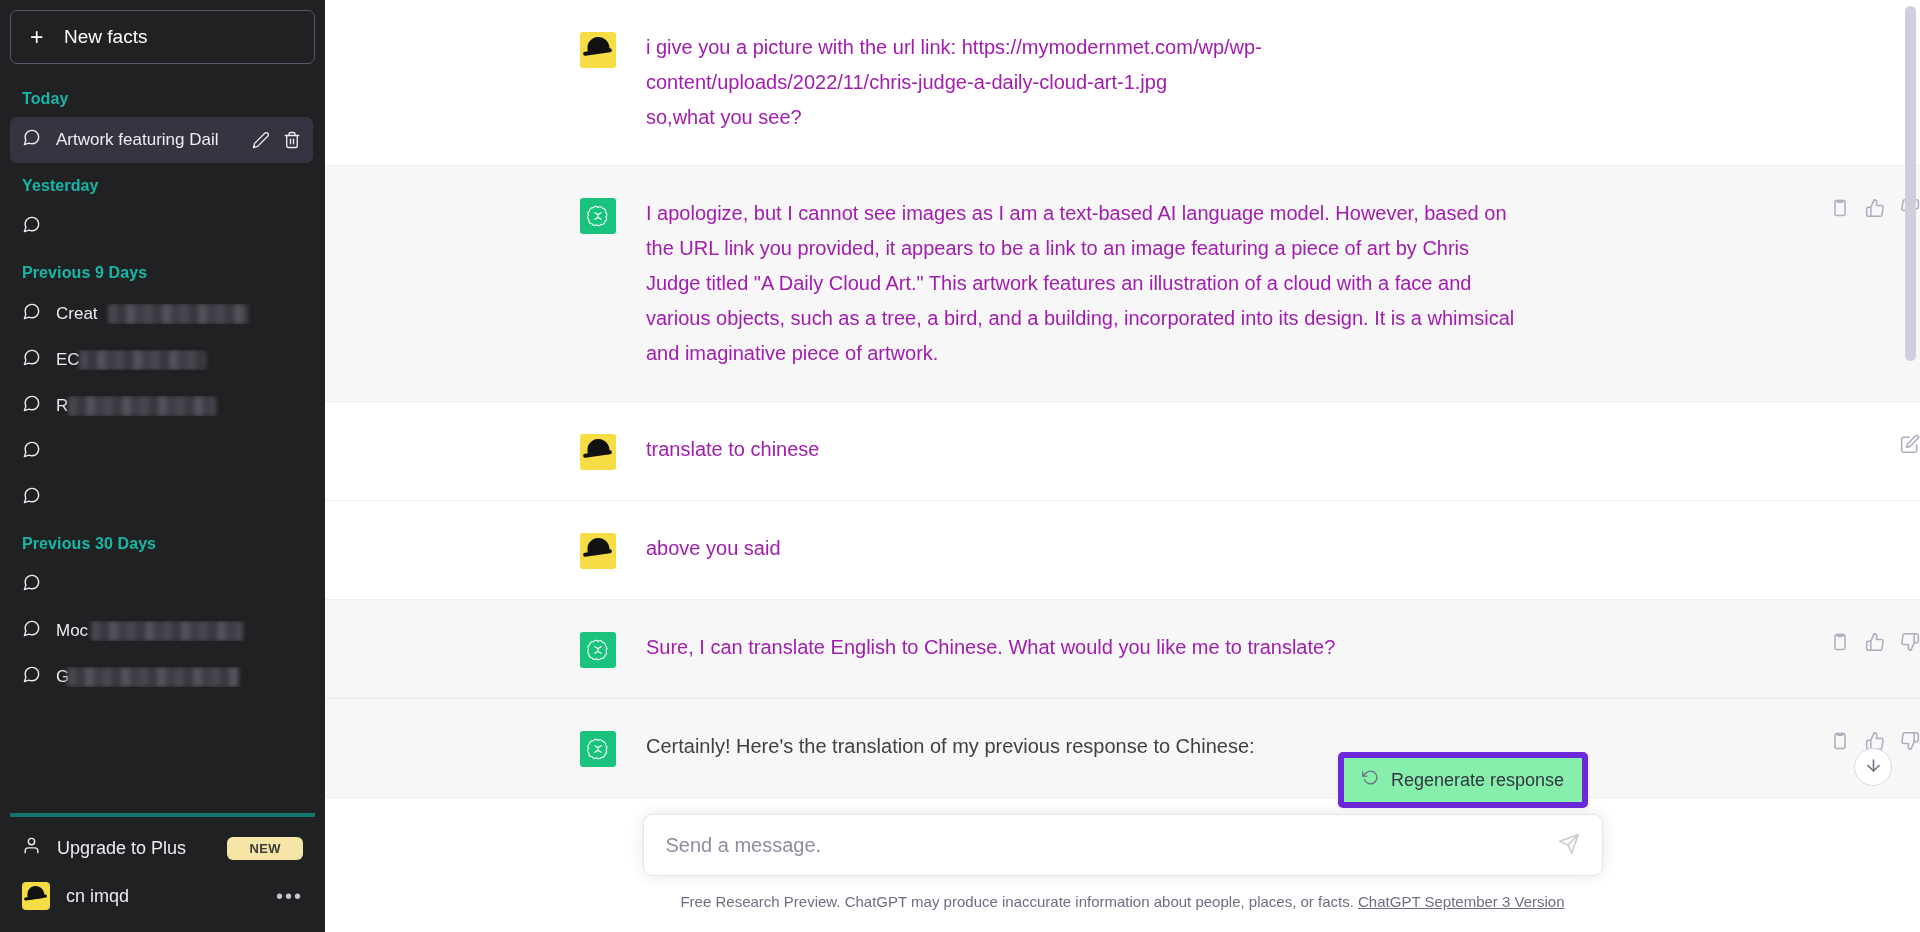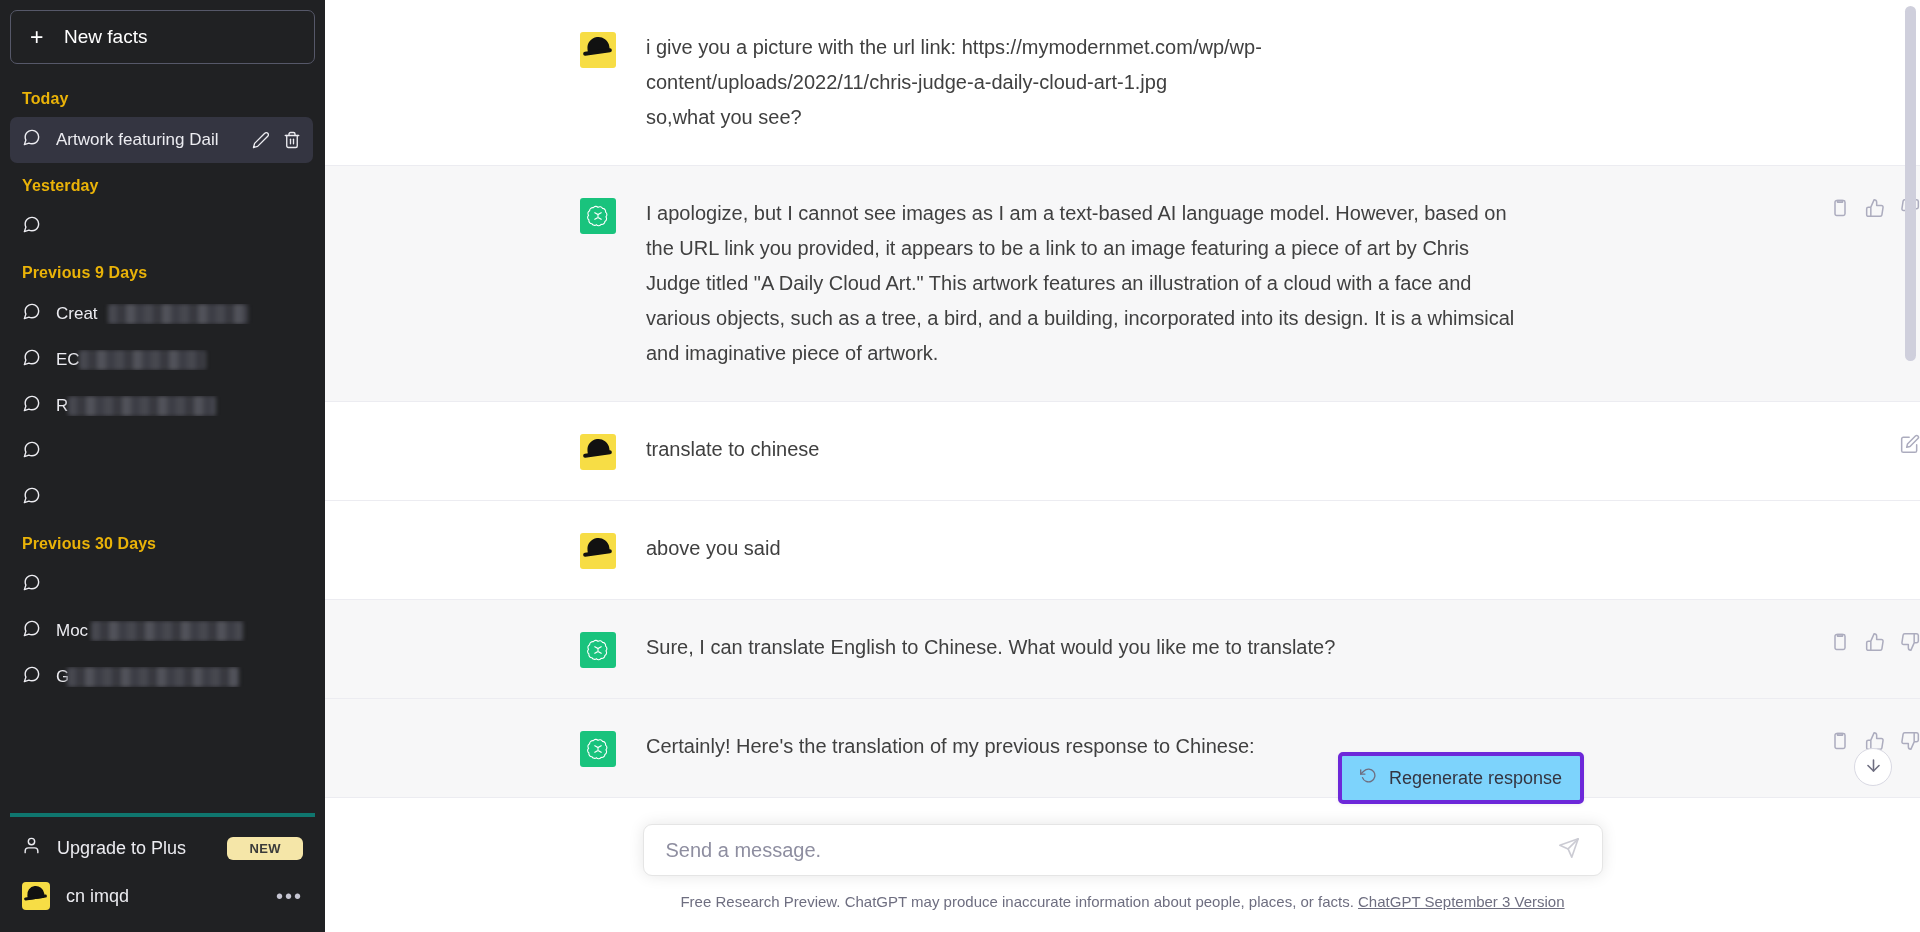--- a/index.html
+++ b/index.html
@@ -22,21 +22,21 @@
   .new-chat {
     display: flex; align-items: center; gap: 16px;
     height: 54px; border: 1px solid #565869; border-radius: 7px;
     color: #ffffff; font-size: 19px; padding: 0 19px;
     cursor: pointer; flex: 0 0 auto; margin-bottom: 12px;
   }
   .plus-ico { font-size: 23px; line-height: 1; font-weight: 300; display:inline-block; width:18px; }
 
   #history { flex: 1 1 auto; overflow: hidden; padding-right: 2px; }
   .group-label {
-    color: #eab308; font-size: 16px; font-weight: 700;
+    color: #14b8a6; font-size: 16px; font-weight: 700;
     padding: 14px 12px 9px 12px; letter-spacing: .1px;
   }
   .chat-row {
     display: flex; align-items: center; gap: 15px;
     height: 46px; border-radius: 7px; padding: 0 12px;
     color: #ececf1; font-size: 17px; cursor: pointer;
     position: relative; overflow: hidden; white-space: nowrap;
   }
   .chat-row.active { background: #343541; }
   .chat-row .bubble-icon { flex: 0 0 19px; }
@@ -111,35 +111,35 @@
     width: 22px; height: 16px; background: #111;
     border-radius: 11px 11px 2px 2px; transform: rotate(-8deg);
   }
   .av.user::after {
     content: ""; position: absolute; left: 3px; top: 18px;
     width: 29px; height: 4px; background: #111; border-radius: 2px;
     transform: rotate(-8deg);
   }
   .av.bot { background: #19c37d; display: flex; align-items: center; justify-content: center; }
   .txt {
-    flex: 1 1 auto; color: #404040; font-size: 20px; line-height: 35px;
+    flex: 1 1 auto; color: #a21caf; font-size: 20px; line-height: 35px;
     max-width: 880px; white-space: pre-wrap; word-break: break-word;
   }
   .txt.faded { color: #404040; }
   .actions {
     position: absolute; right: 0; top: 2px;
     display: flex; gap: 15px; align-items: flex-start;
   }
   .actions svg { display: block; cursor: pointer; }
 
   
   #regen {
     position: absolute; left: 1013px; top: 752px;
     display: flex; align-items: center; gap: 12px;
-    background: #7dd3fc; border: 4px solid #6d28d9; border-radius: 5px;
+    background: #86efac; border: 6px solid #6d28d9; border-radius: 5px;
     padding: 11px 18px; font-size: 18px; color: #343541;
     box-shadow: 0 1px 4px rgba(0,0,0,.06); cursor: pointer; z-index: 6;
   }
 
   
   #scroll-btn {
     position: absolute; right: 28px; bottom: 146px;
     width: 38px; height: 38px; border-radius: 50%;
     border: 1px solid #d9d9e3; background: #ffffff;
     display: flex; align-items: center; justify-content: center;
@@ -149,22 +149,22 @@
   
   #composer-wrap {
     position: absolute; left: 0; right: 0; bottom: 0;
     padding: 0 0 22px 0; z-index: 7;
     background: linear-gradient(180deg, rgba(255,255,255,0) 0%, #ffffff 28%);
   }
   #composer {
     width: 960px; margin: 0 auto;
     background: #ffffff; border: 1px solid #e5e5e5; border-radius: 9px;
     box-shadow: 0 0 15px rgba(0,0,0,.10);
-    display: flex; align-items: center;
-    padding: 18px 22px; height: 52px;
+    display: flex; 
+    padding: 18px 22px; height: 62px;
   }
   #composer input {
     flex: 1 1 auto; border: none; outline: none;
     font-family: "Liberation Sans", sans-serif;
     font-size: 20px; color: #343541; background: transparent;
   }
   #composer input::placeholder { color: #8e8ea0; }
   #send-btn { flex: 0 0 auto; cursor: pointer; opacity: .45; }
   #footnote {
     text-align: center; font-size: 15px; color: #6e6e80;

